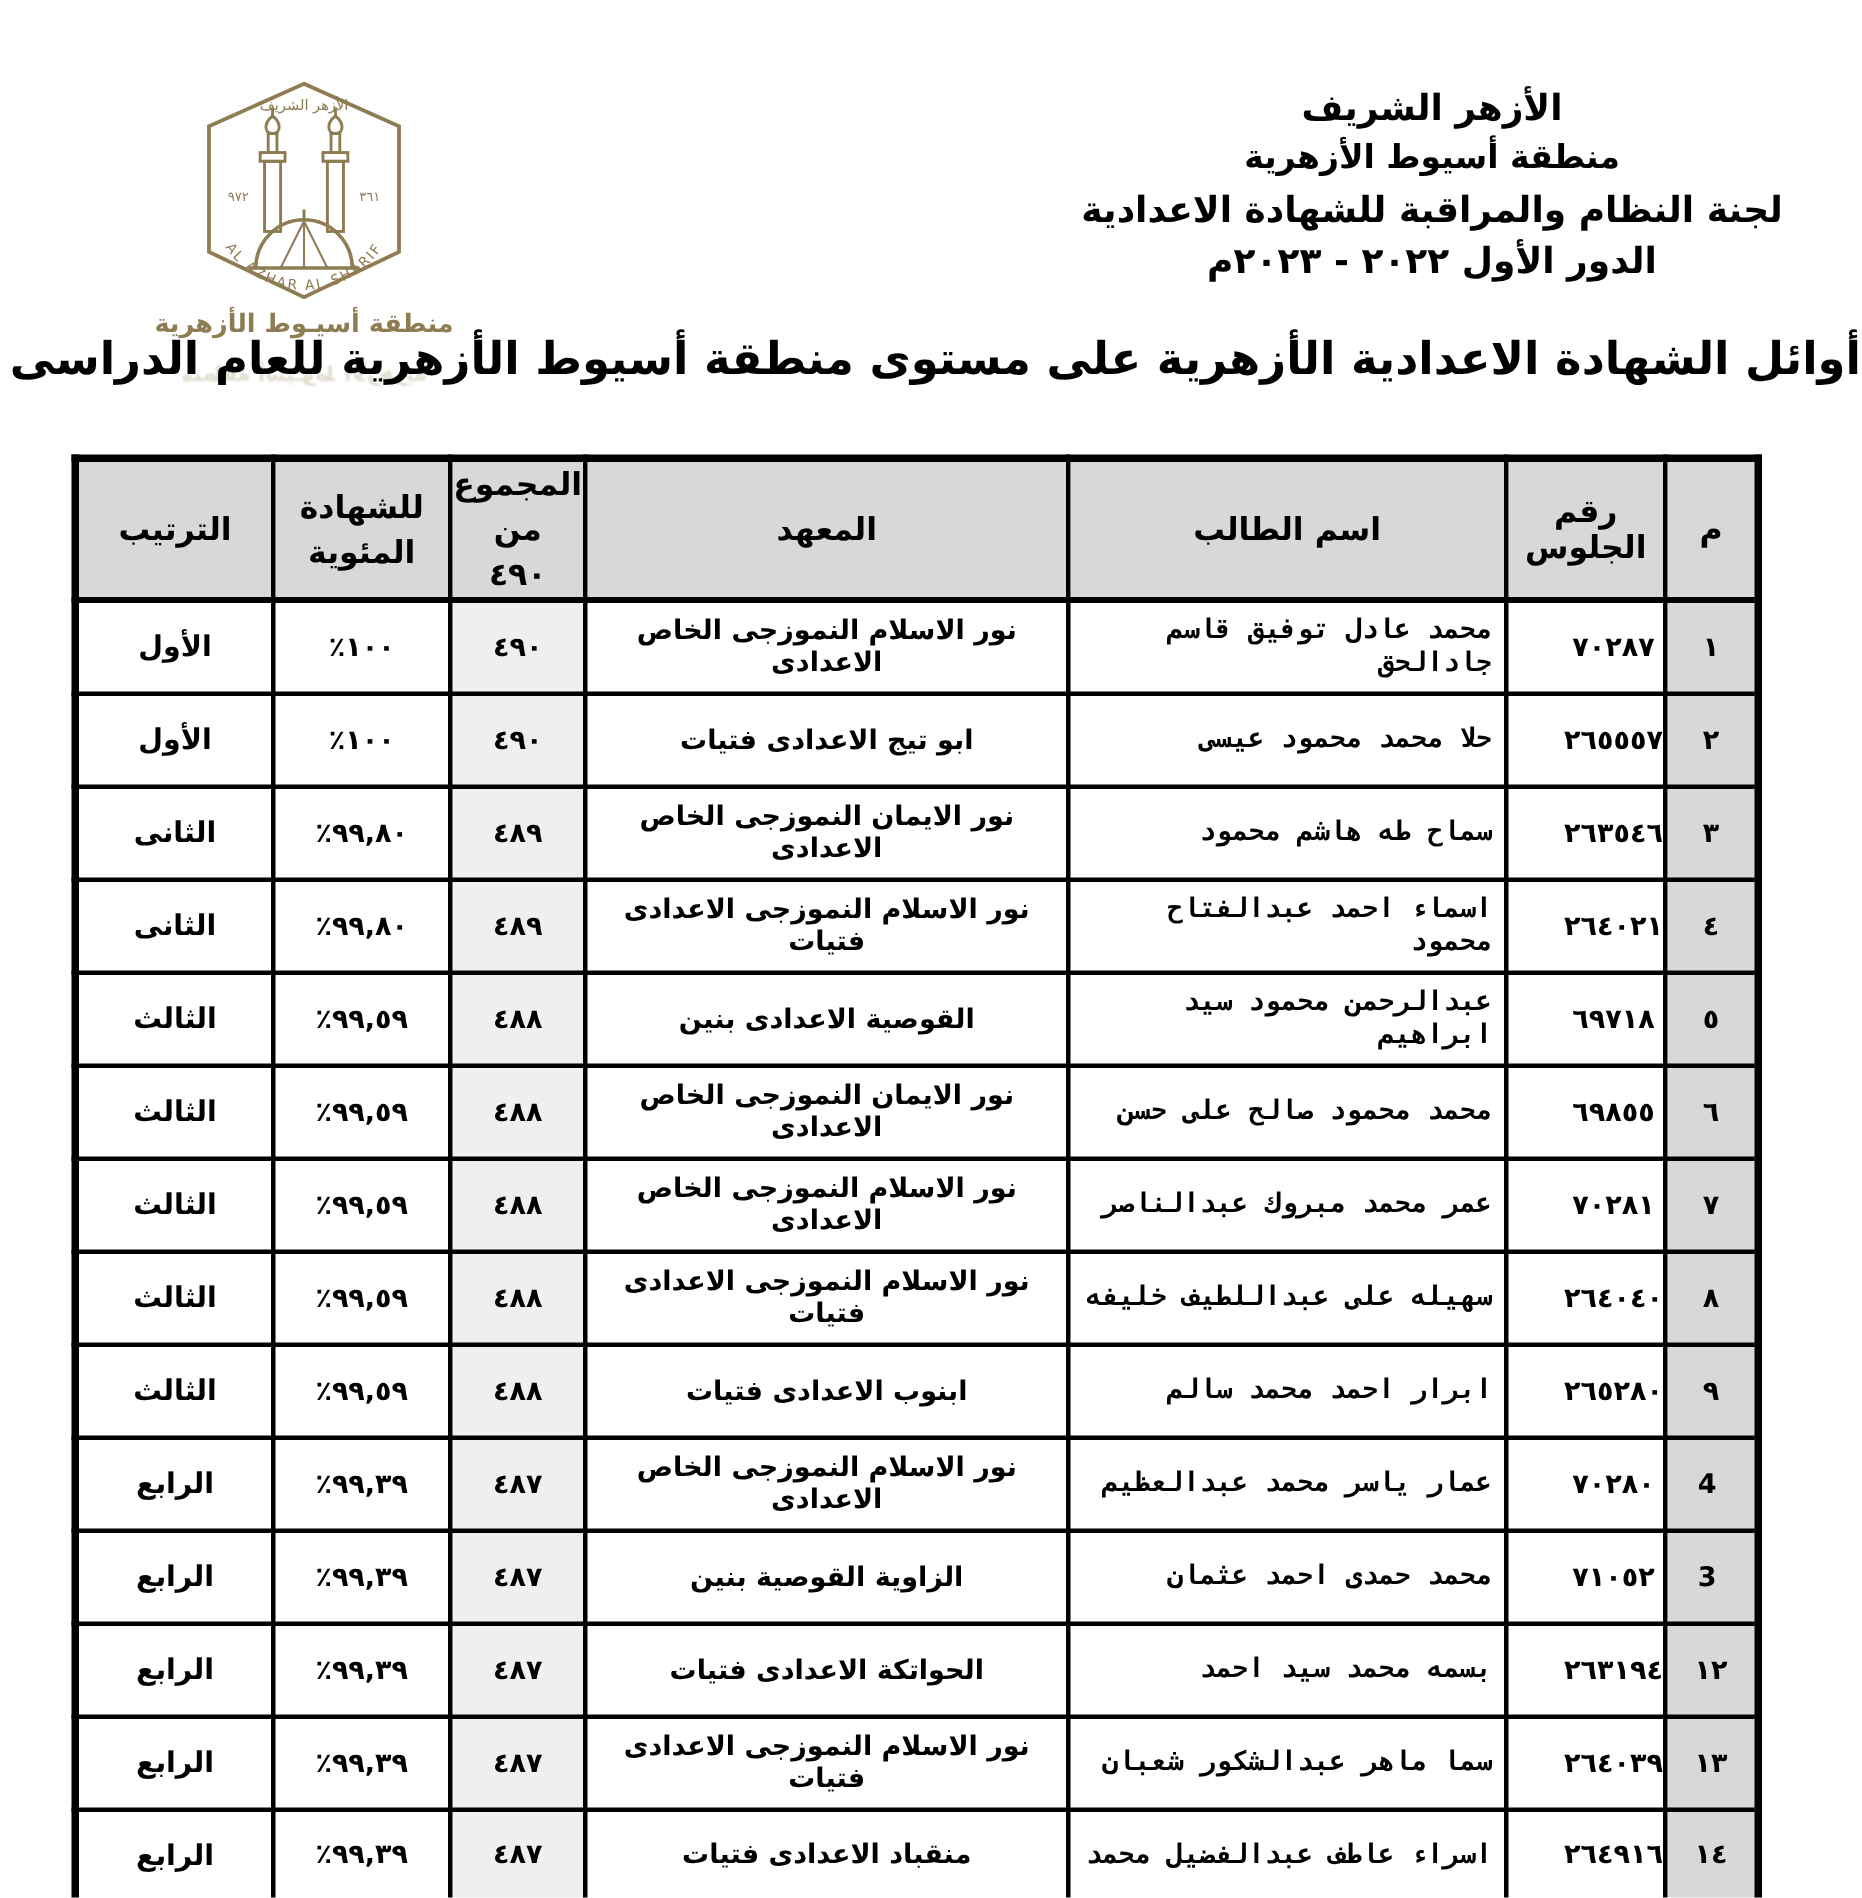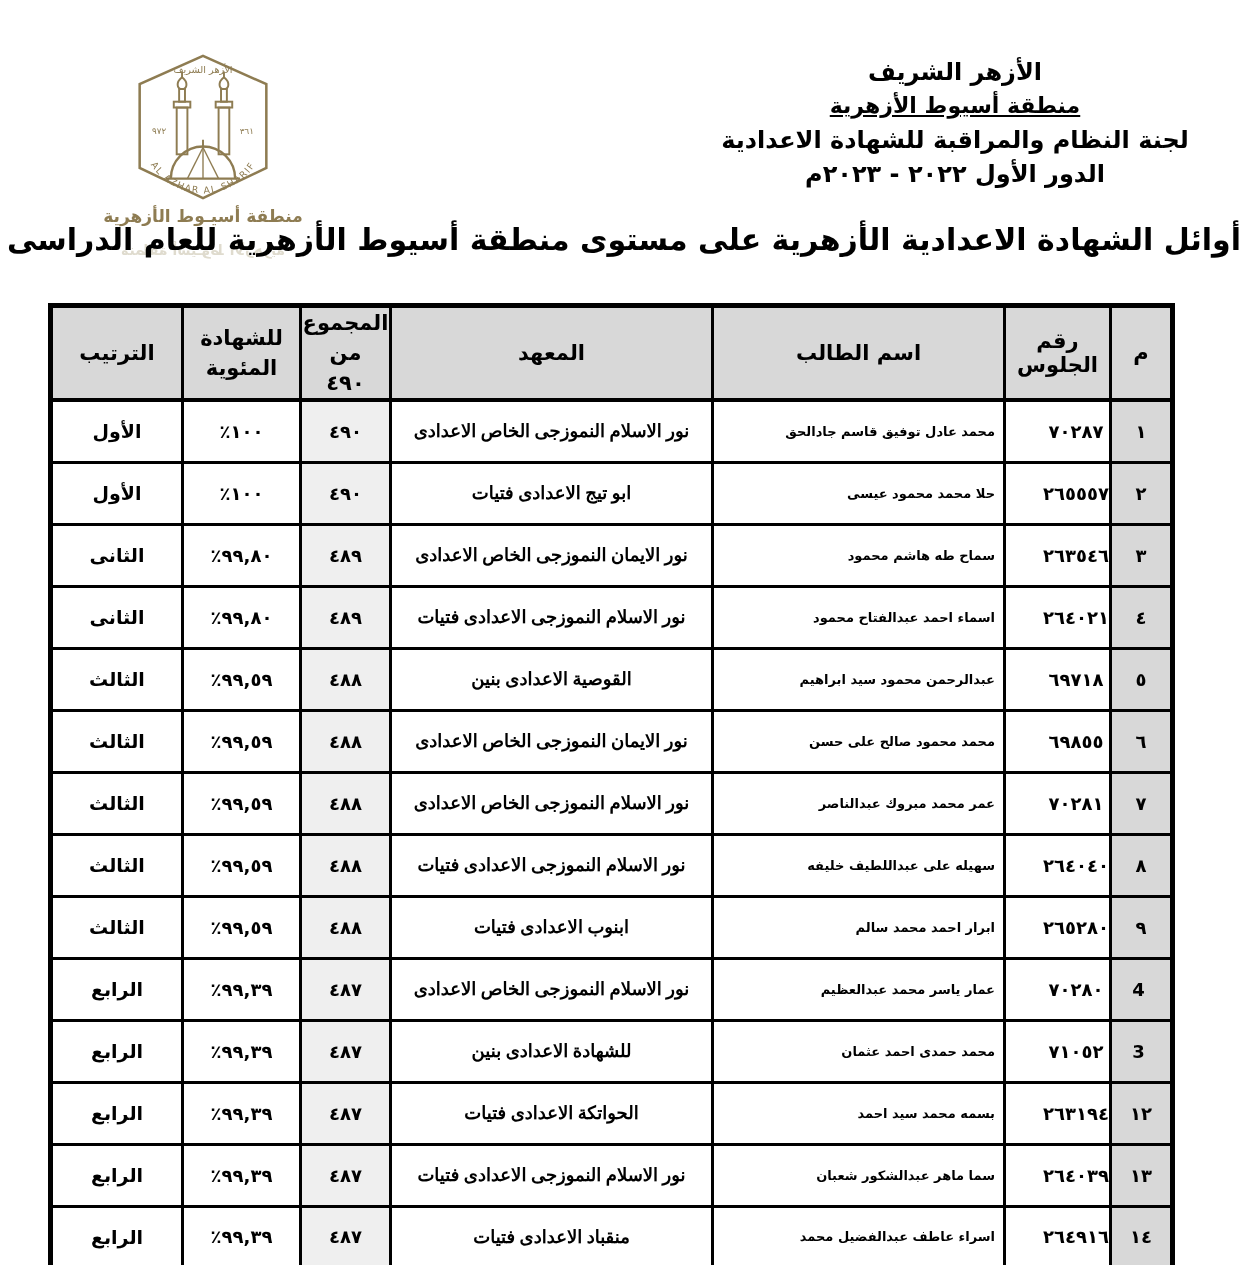--- a/index.html
+++ b/index.html
@@ -33,21 +33,21 @@
     margin-top:16px;font-size:14px;font-weight:700;color:#aca27f;
     opacity:.38;filter:blur(.7px);transform:scaleX(-1);
   }
 
   .org-block{
     position:absolute;left:700px;top:55px;width:510px;
     text-align:center;font-weight:700;
   }
   .org-line{line-height:34px;font-size:24px;}
   .org-line-1{font-size:24px;}
-  .org-line-2{font-size:22px;text-decoration:underline;}
+  .org-line-2{font-size:22px;}
 
   .main-title{
     position:absolute;top:222px;right:0;left:0;
     text-align:center;font-size:30px;font-weight:700;
     letter-spacing:-.5px;white-space:nowrap;
   }
 
   
   table.results{
     border-collapse:collapse;table-layout:fixed;
@@ -67,22 +67,22 @@
     text-align:center;vertical-align:middle;
     font-weight:700;overflow:hidden;
   }
   thead tr{height:82px;background:var(--header-fill);}
   thead th{font-size:21px;border-bottom-width:4px;}
   thead th .h-line{line-height:30px;}
   tbody tr{height:62px;background:#ffffff;}
   td{font-size:19px;}
   td.c-no{background:var(--no-col-fill);letter-spacing:5px;font-size:18px;}
   td.c-seat{font-size:18px;padding-left:37px;}
-  td.c-name{text-align:right;padding-right:8px;font-size:13px;}
-  td.c-inst{font-size:18px;padding:0 4px;font-family:Liberation Serif, serif;}
+  td.c-name{text-align:right;padding-right:8px;font-size:18px;font-family:Liberation Mono, monospace;}
+  td.c-inst{font-size:18px;padding:0 4px;}
   td.c-total{background:var(--total-col-fill);font-size:18px;}
   td.c-pct{font-size:18px;}
   td.c-rank{font-size:19px;}
   .pct{direction:ltr;unicode-bidi:isolate;}
 </style>
 </head>
 <body>
 
 <div class="page">
 
@@ -252,21 +252,21 @@
     <td class="c-name">عمار ياسر محمد عبدالعظيم</td>
     <td class="c-inst">نور الاسلام النموزجى الخاص الاعدادى</td>
     <td class="c-total">٤٨٧</td>
     <td class="c-pct"><span class="pct">٪٩٩,٣٩</span></td>
     <td class="c-rank">الرابع</td>
   </tr>
         <tr>
     <td class="c-no">3</td>
     <td class="c-seat">٧١٠٥٢</td>
     <td class="c-name">محمد حمدى احمد عثمان</td>
-    <td class="c-inst">للشهادة الاعدادى بنين</td>
+    <td class="c-inst">الزاوية القوصية بنين</td>
     <td class="c-total">٤٨٧</td>
     <td class="c-pct"><span class="pct">٪٩٩,٣٩</span></td>
     <td class="c-rank">الرابع</td>
   </tr>
         <tr>
     <td class="c-no">١٢</td>
     <td class="c-seat">٢٦٣١٩٤</td>
     <td class="c-name">بسمه محمد سيد احمد</td>
     <td class="c-inst">الحواتكة الاعدادى فتيات</td>
     <td class="c-total">٤٨٧</td>

